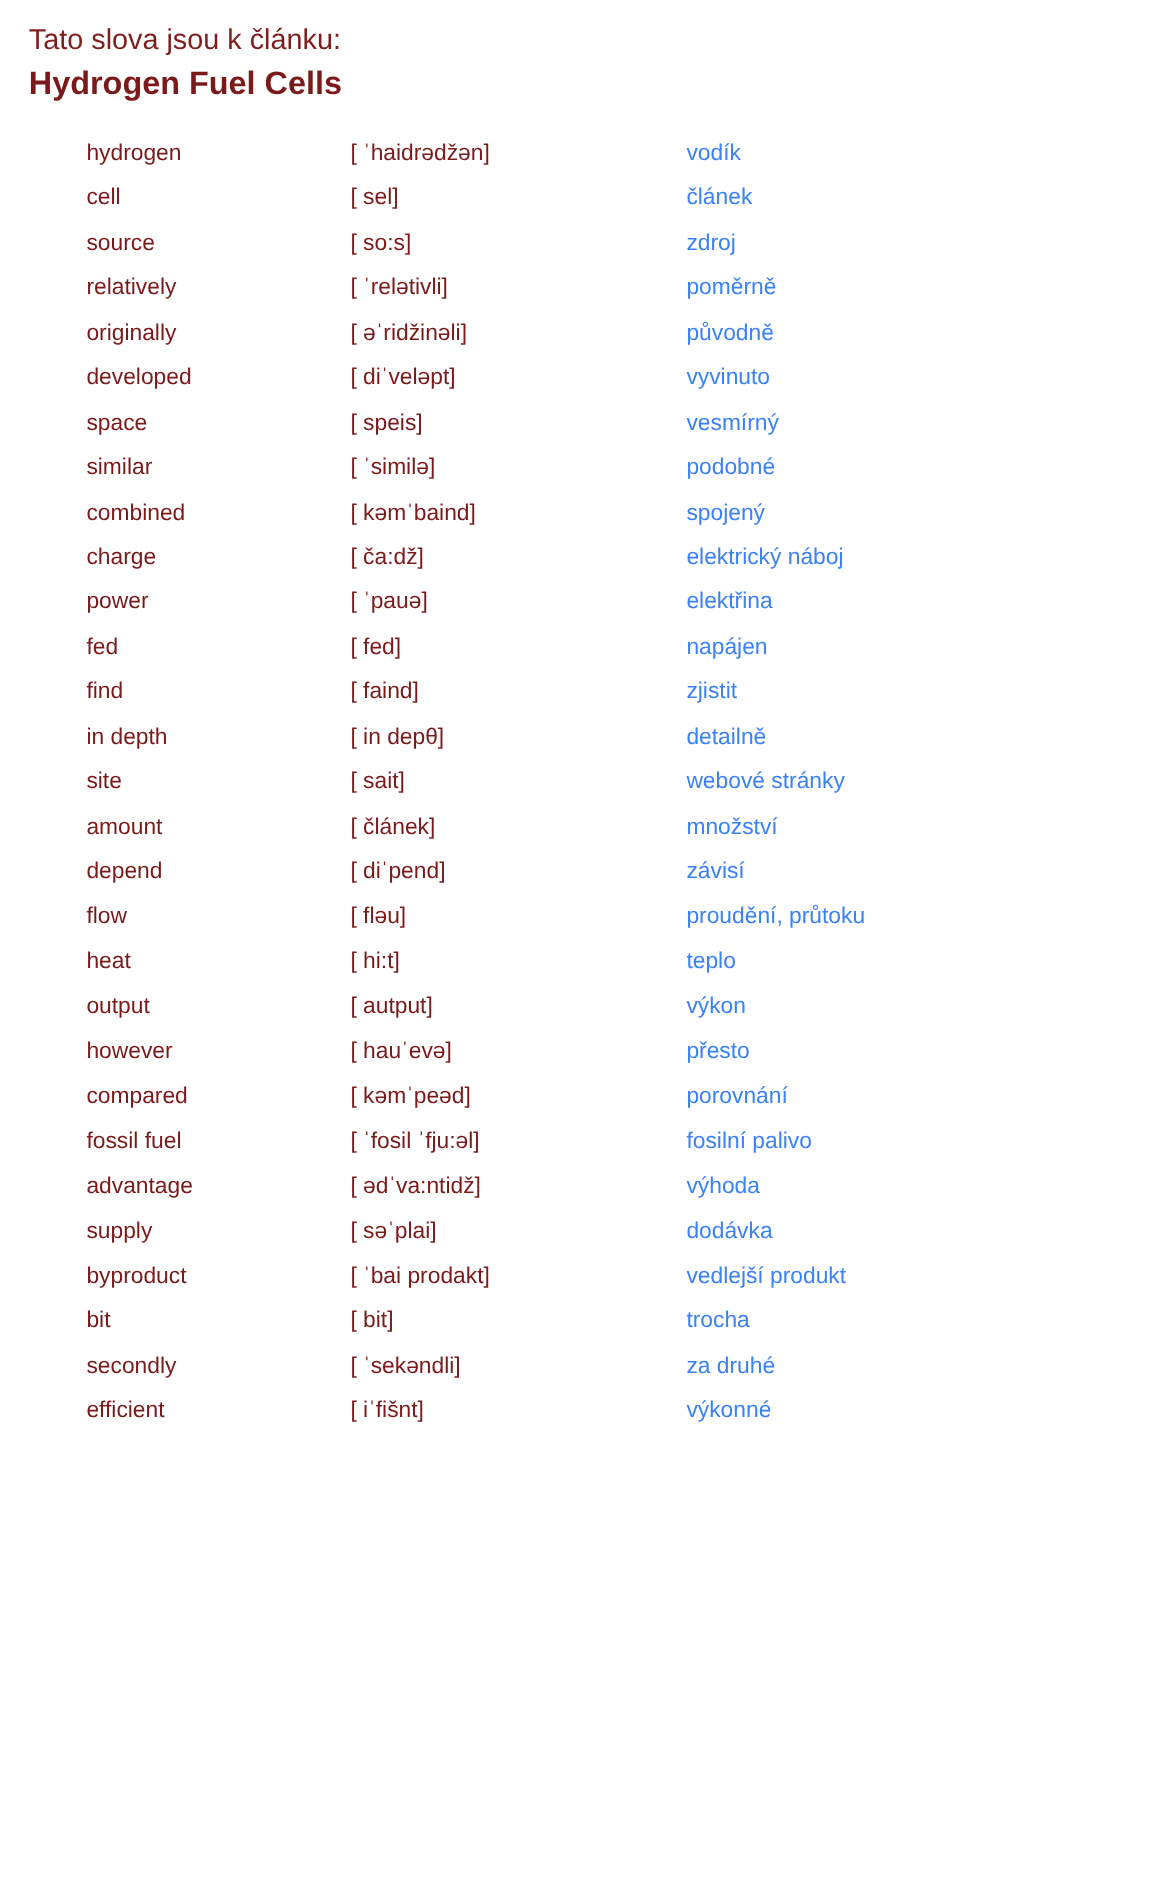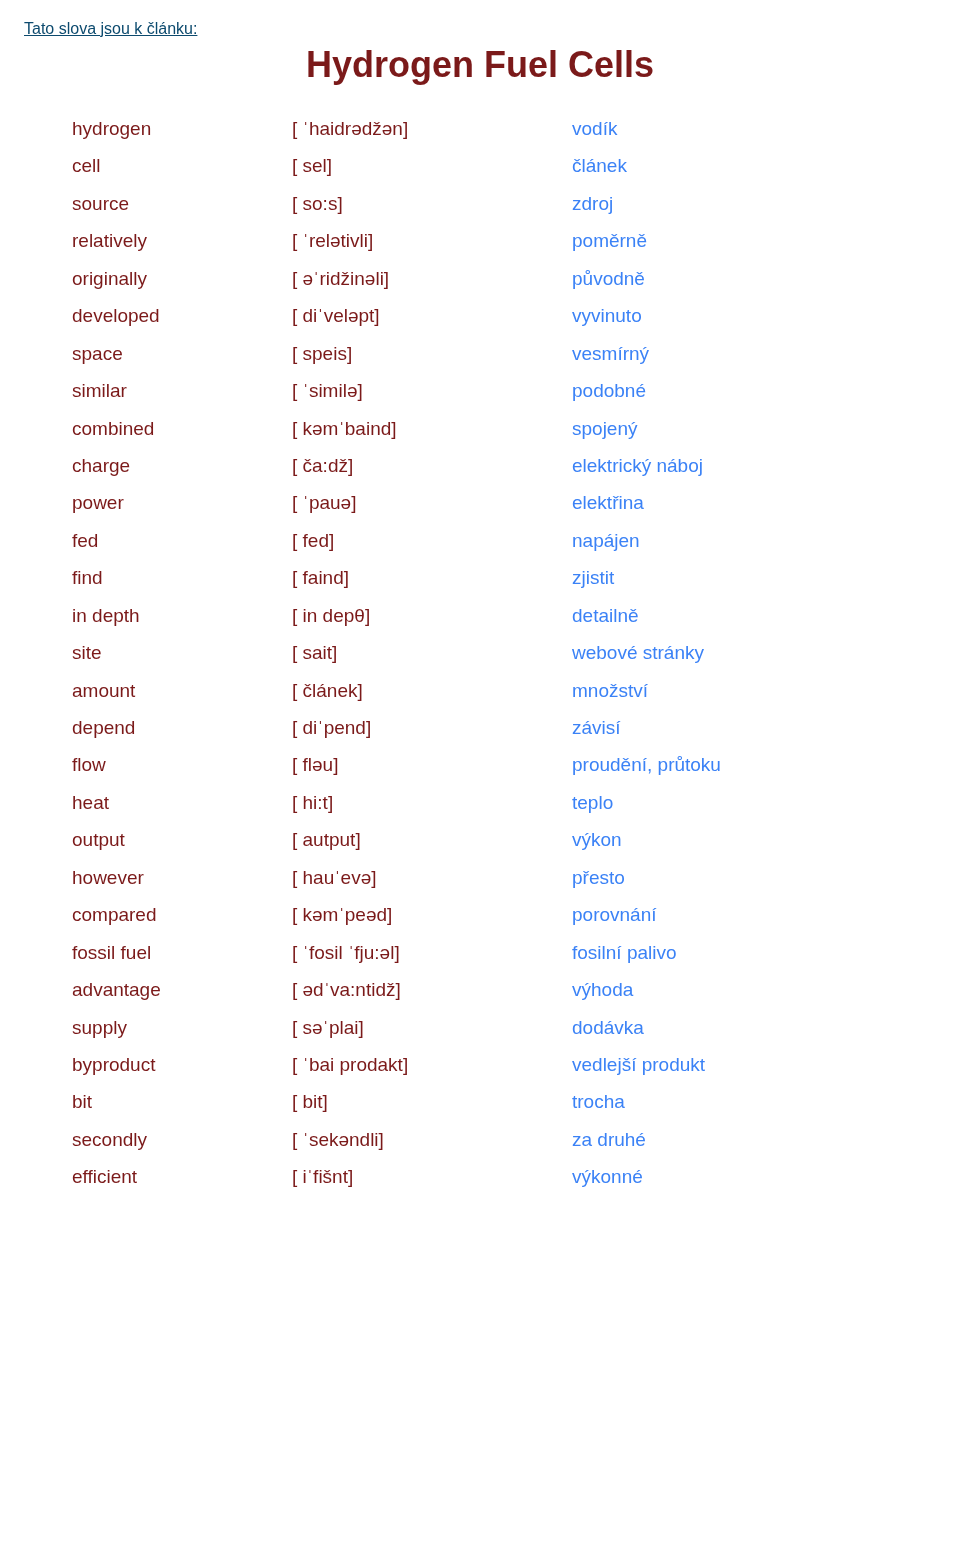--- a/index.html
+++ b/index.html
@@ -9,31 +9,29 @@
     }
     body {
       font-family: Arial, sans-serif;
       font-size: 18px;
       color: #000;
       background: #fff;
       padding: 20px 24px;
       width: 960px;
     }
     .subtitle {
-      font-size: 16px;
-      color: #0c4a6e;
+      font-size: 24px;
+      color: #7f1d1d;
       margin-bottom: 6px;
-      text-decoration: underline;
     }
     .main-title {
-      font-size: 36px;
+      font-size: 27px;
       font-weight: bold;
       color: #7b1a1a;
       margin-bottom: 24px;
-      text-align: center;
     }
     .vocab-table {
       width: 100%;
       border-collapse: collapse;
       margin-left: 48px;
     }
     .vocab-table tr td {
       padding: 4px 0;
       vertical-align: top;
       line-height: 1.55;

